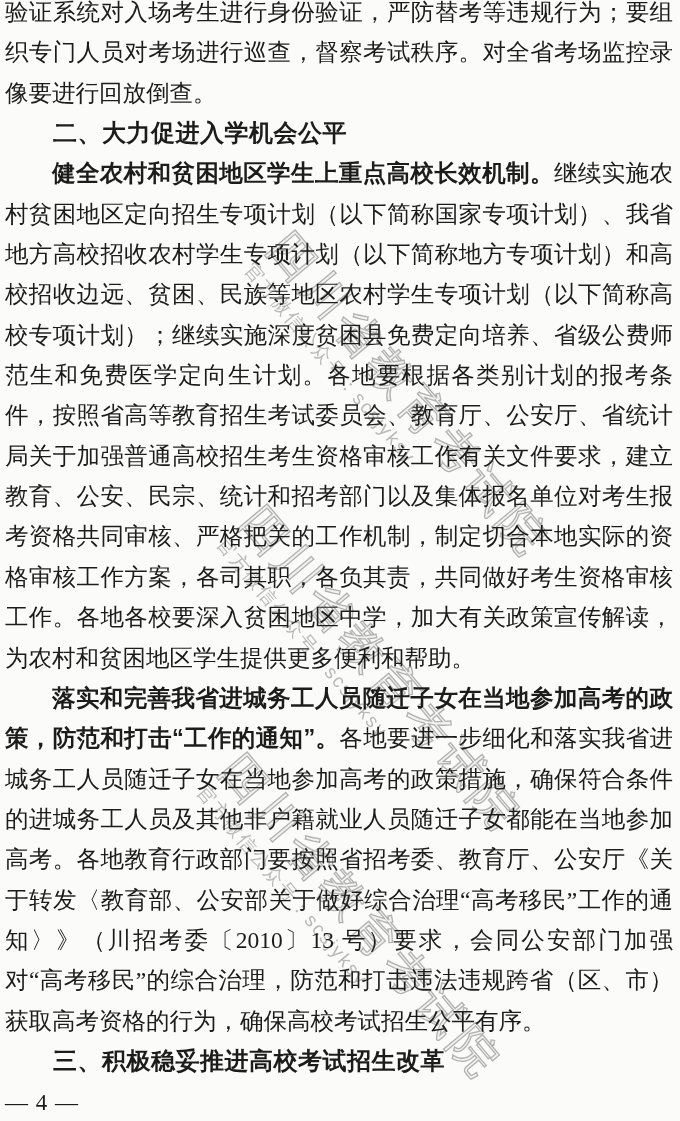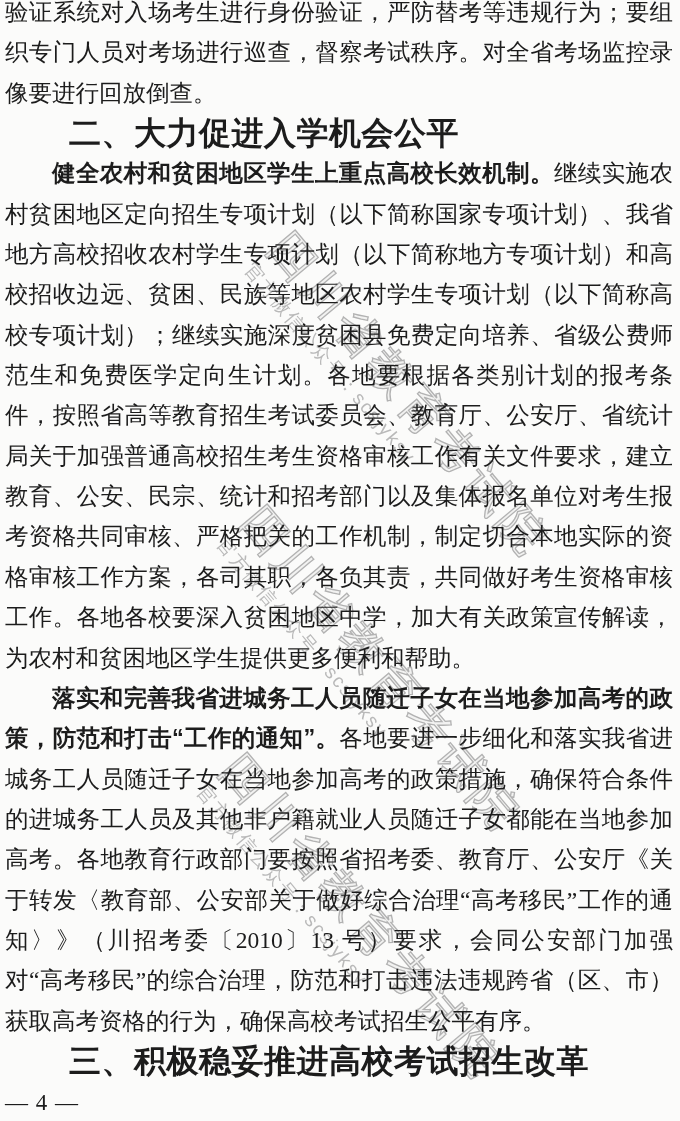--- a/index.html
+++ b/index.html
@@ -23,21 +23,21 @@
     line-height: 40.35px;
     text-align: justify;
     color: #1c1c1c;
   }
   .content p { margin: 0; }
   .content p.indent { text-indent: 2em; }
   .content h2 {
     margin: 0;
     font-family: "Liberation Sans", "DejaVu Sans", sans-serif;
     font-weight: 700;
-    font-size: 32px;
+    font-size: 24px;
     line-height: 40.35px;
     text-indent: 2em;
     letter-spacing: 0.5px;
     text-align: left;
   }
   .run { font: inherit; }
   .run.bold {
     font-family: "Liberation Sans", "DejaVu Sans", sans-serif;
     font-weight: 700;
   }

